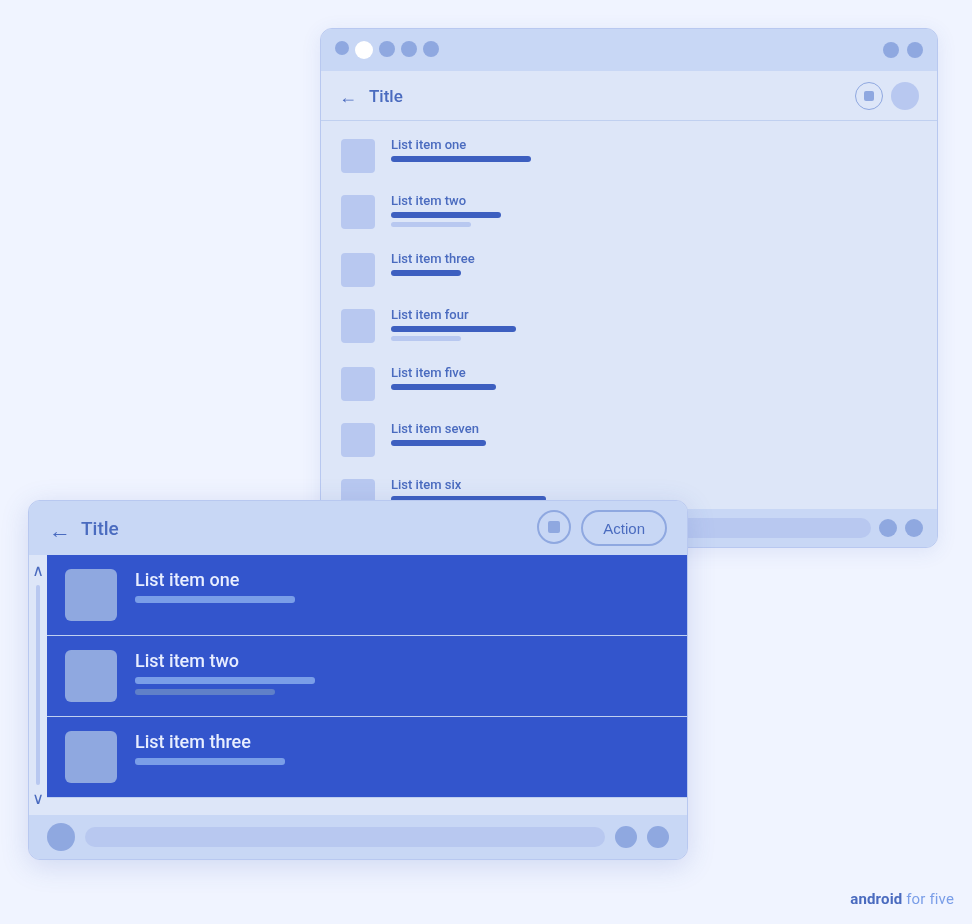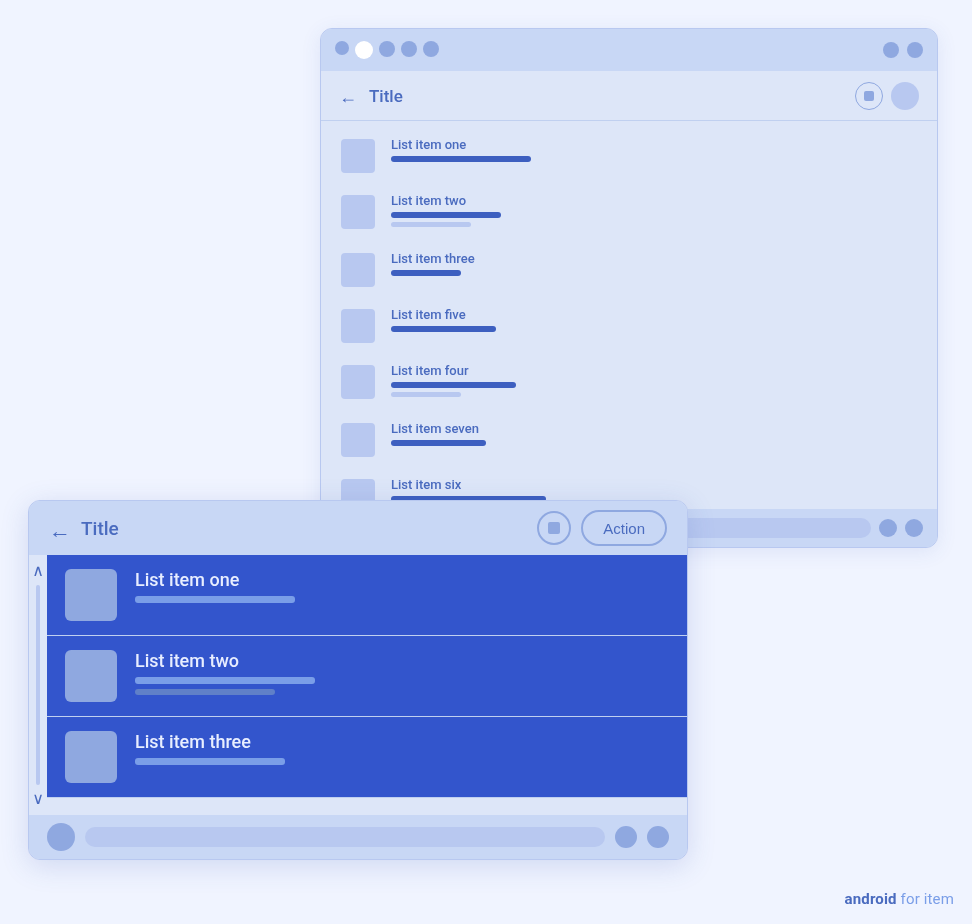--- a/index.html
+++ b/index.html
@@ -198,21 +198,21 @@
     .appbar-title-front {
       font-size: 19px;
       font-weight: 500;
       color: #4a6bbf;
     }
 
     .appbar-actions-front {
       margin-left: auto;
       display: flex;
       gap: 10px;
-      align-items: center;
+      align-items: flex-start;
     }
 
     .square-btn-front {
       width: 34px;
       height: 34px;
       border-radius: 50%;
       background: transparent;
       border: 2px solid #8fa8e0;
       display: flex; align-items: center; justify-content: center;
     }
@@ -430,31 +430,31 @@
       <div class="item-thumb-back"></div>
       <div class="item-content-back">
         <div class="item-title-back">List item three</div>
         <div class="bar" style="width:70px"></div>
       </div>
     </div>
 
     <div class="list-item-back">
       <div class="item-thumb-back"></div>
       <div class="item-content-back">
-        <div class="item-title-back">List item five</div>
-        <div class="bar" style="width:105px"></div>
-      </div>
-    </div>
-
-    <div class="list-item-back">
-      <div class="item-thumb-back"></div>
-      <div class="item-content-back">
         <div class="item-title-back">List item four</div>
         <div class="bar" style="width:125px"></div>
         <div class="bar-light" style="width:70px"></div>
+      </div>
+    </div>
+
+    <div class="list-item-back">
+      <div class="item-thumb-back"></div>
+      <div class="item-content-back">
+        <div class="item-title-back">List item five</div>
+        <div class="bar" style="width:105px"></div>
       </div>
     </div>
 
     <div class="list-item-back">
       <div class="item-thumb-back"></div>
       <div class="item-content-back">
         <div class="item-title-back">List item seven</div>
         <div class="bar" style="width:95px"></div>
       </div>
     </div>
@@ -525,14 +525,14 @@
 
   <div class="bottom-bar-front">
     <div class="bottom-dot"></div>
     <div class="bottom-pill"></div>
     <div class="bottom-dot-sm"></div>
     <div class="bottom-dot-sm"></div>
   </div>
 </div>
 
 <div class="watermark">
-  <strong>android</strong><span> for item</span>
+  <strong>android</strong><span> for five</span>
 </div>
 
 </body></html>

